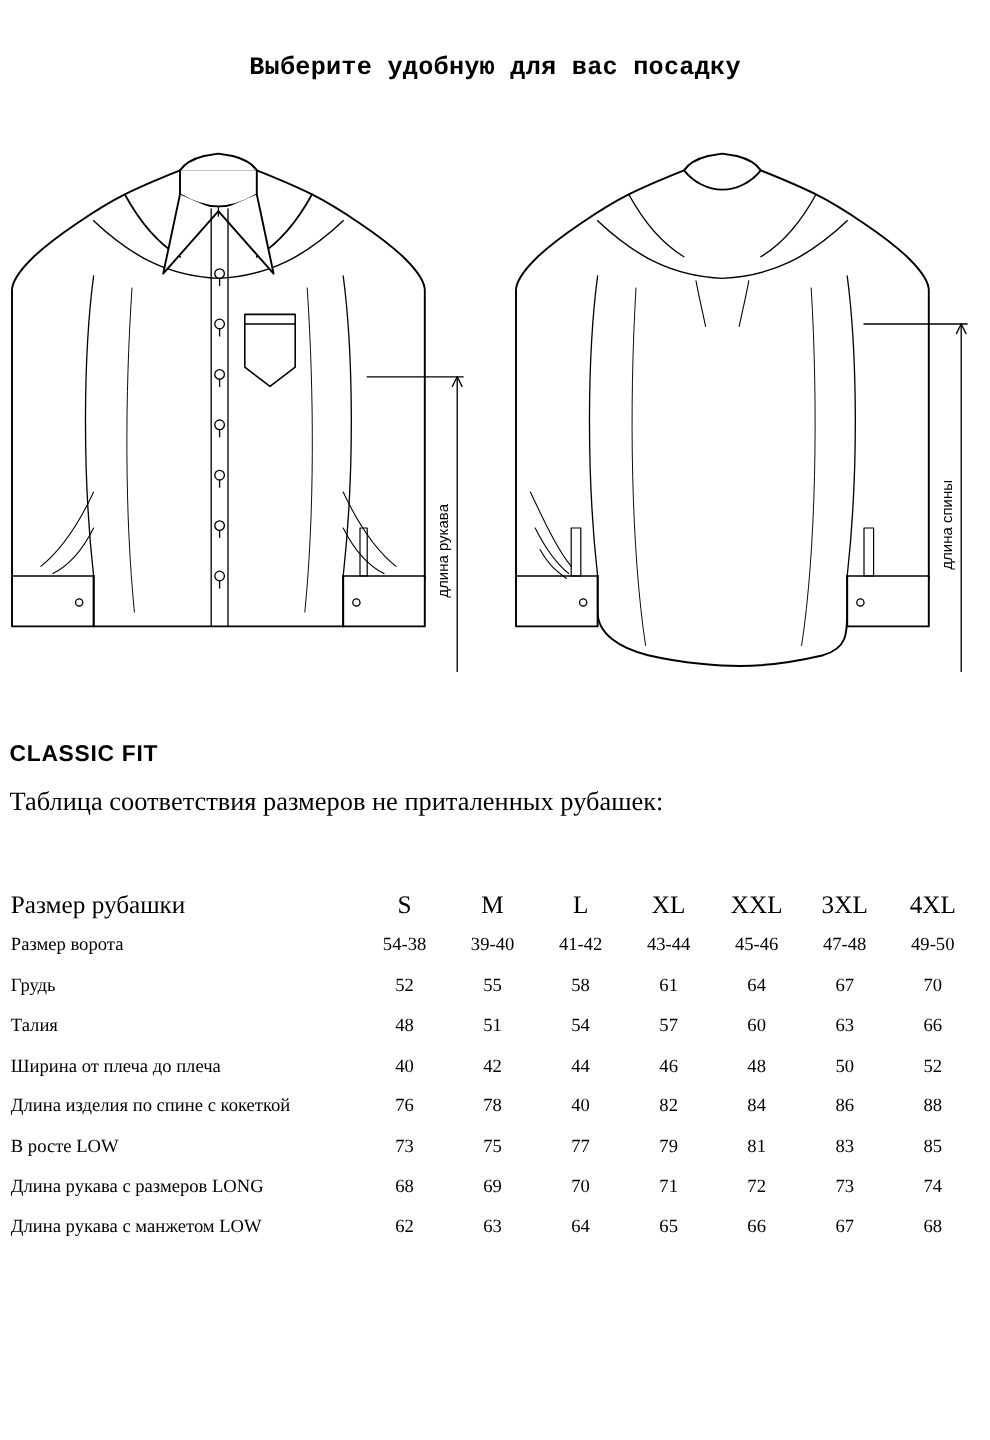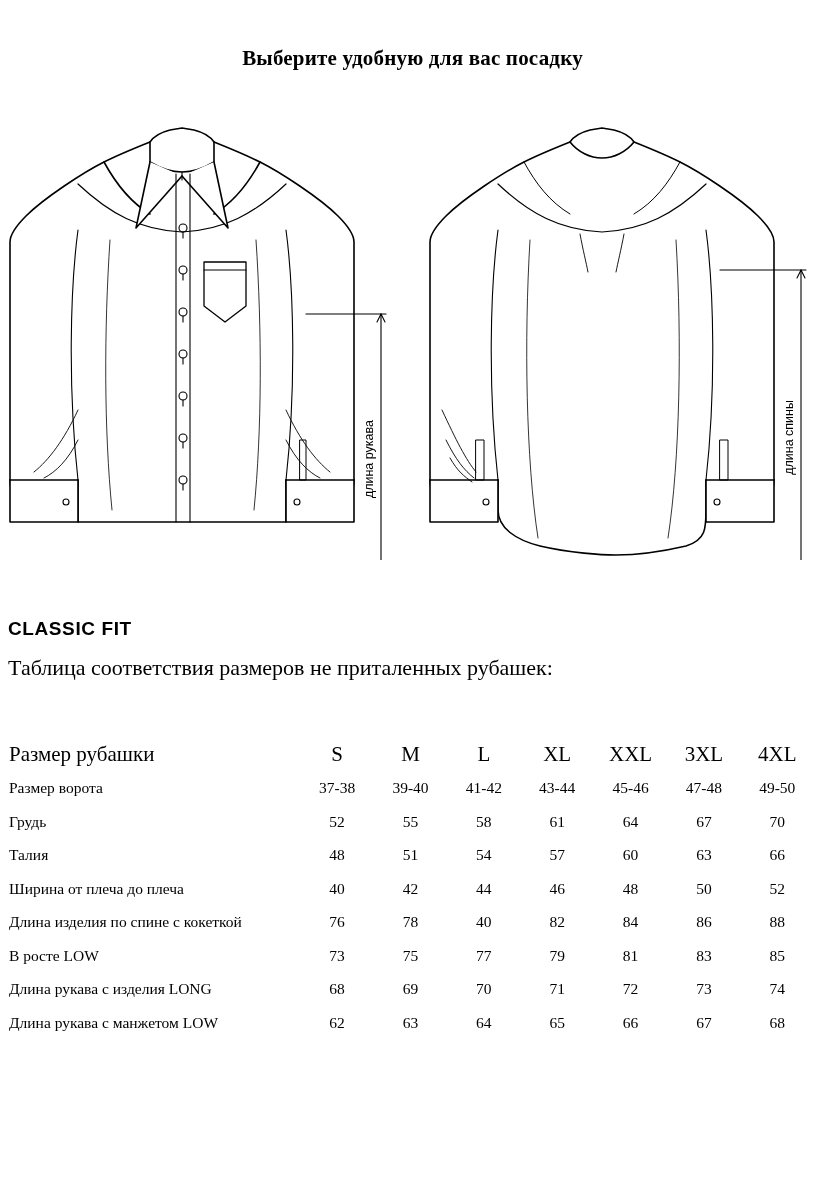--- a/index.html
+++ b/index.html
@@ -22,21 +22,21 @@
   }
   .title {
     position: absolute;
     top: 46px;
     left: 0;
     width: 825px;
     text-align: center;
     font-size: 21px;
     font-weight: bold;
     letter-spacing: 0.2px;
-    font-family: Liberation Serif, serif;
+    font-family: Liberation Mono, monospace;
   }
   .illustration {
     position: absolute;
     top: 110px;
     left: 0;
     width: 825px;
     height: 450px;
   }
   .vlabel {
     position: absolute;
@@ -275,21 +275,21 @@
         <td class="colcell">M</td>
         <td class="colcell">L</td>
         <td class="colcell">XL</td>
         <td class="colcell">XXL</td>
         <td class="colcell">3XL</td>
         <td class="colcell">4XL</td>
       </tr>
 
       <tr>
         <td class="rowhead">Размер ворота</td>
-        <td class="colcell">37-38</td>
+        <td class="colcell">54-38</td>
         <td class="colcell">39-40</td>
         <td class="colcell">41-42</td>
         <td class="colcell">43-44</td>
         <td class="colcell">45-46</td>
         <td class="colcell">47-48</td>
         <td class="colcell">49-50</td>
       </tr>
 
       <tr>
         <td class="rowhead">Грудь</td>
@@ -342,21 +342,21 @@
         <td class="colcell">75</td>
         <td class="colcell">77</td>
         <td class="colcell">79</td>
         <td class="colcell">81</td>
         <td class="colcell">83</td>
         <td class="colcell">85</td>
       </tr>
 
 
       <tr>
-        <td class="rowhead">Длина рукава с изделия LONG</td>
+        <td class="rowhead">Длина рукава с размеров LONG</td>
         <td class="colcell">68</td>
         <td class="colcell">69</td>
         <td class="colcell">70</td>
         <td class="colcell">71</td>
         <td class="colcell">72</td>
         <td class="colcell">73</td>
         <td class="colcell">74</td>
       </tr>
 
       <tr>

